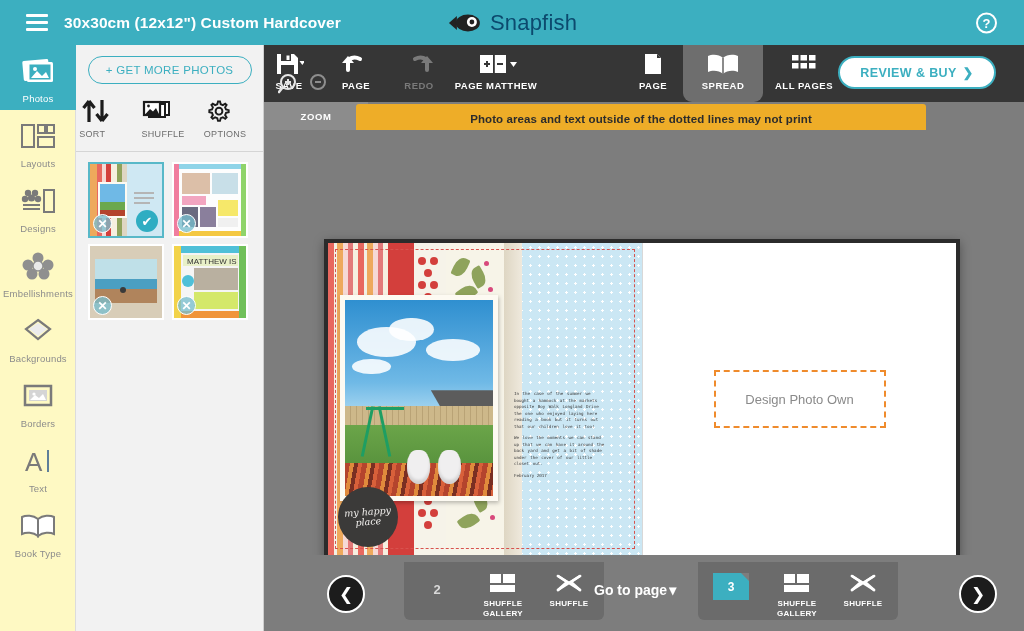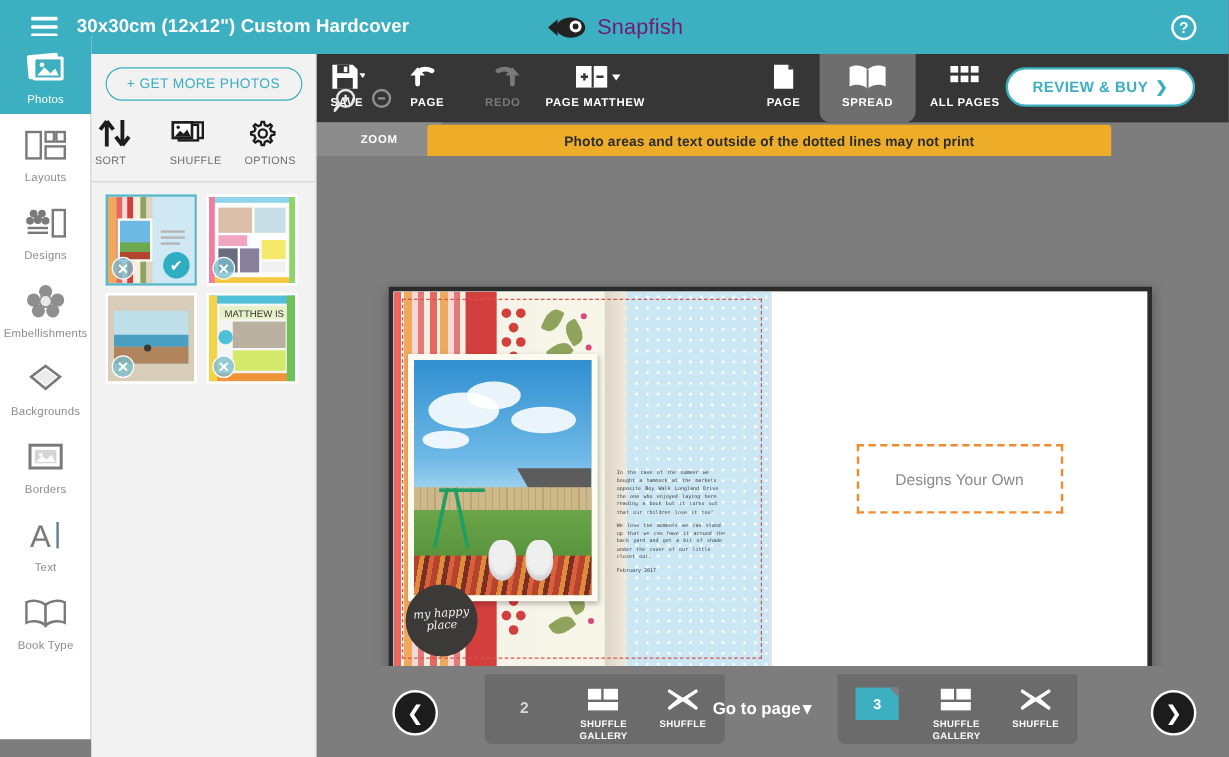--- a/index.html
+++ b/index.html
@@ -27,36 +27,36 @@
   #hamburger span { display: block; height: 3px; background: #fff; border-radius: 1px; }
   #doc-title {
     color: #fff; font-size: 15.5px; font-weight: bold;
     letter-spacing: 0.1px; white-space: nowrap;
   }
   #brand {
     position: absolute; left: 50%; top: 50%;
     transform: translate(-50%, -50%);
     display: flex; align-items: center; gap: 9px;
   }
-  #brand-name { color: #701a75; font-size: 18px; letter-spacing: 0.2px; }
+  #brand-name { color: #0c4a6e; font-size: 22px; letter-spacing: 0.2px; }
   #help-icon {
     position: absolute; right: 27px; top: 50%;
     transform: translateY(-50%);
     width: 21px; height: 21px; border-radius: 50%;
     border: 2px solid #fff; color: #fff;
     font-size: 13px; font-weight: bold;
     display: flex; align-items: center; justify-content: center;
     cursor: pointer;
   }
 
   
   #sidebar {
-    position: absolute; top: 30px; left: 0;
+    position: absolute; top: 45px; left: 0;
     width: 76px; height: 586px;
-    background: #ffffff;
+    background: #fef9c3;
     border-right: 1px solid #dcdcdc;
   }
   .side-item {
     width: 76px; padding: 7px 0 6px 0;
     display: flex; flex-direction: column; align-items: center;
     cursor: pointer;
   }
   .side-item.active { background: #3cafc0; }
   .side-ico { height: 38px; display: flex; align-items: center; justify-content: center; }
   .side-label {
@@ -803,21 +803,21 @@
           <div class="journal-p">In the case of the summer we bought a hammock at the markets opposite Boy Walk Longland Drive the one who enjoyed laying here reading a book but it turns out that our children love it too!</div>
           <div class="journal-p">We love the moments we can stand up that we can have it around the back yard and get a bit of shade under the cover of our little closet out.</div>
           <div id="journal-date">February 2017</div>
         </div>
 
         <div id="dotted-left"></div>
       </div>
 
       <div id="page-right">
         <div id="design-own">
-          <div id="design-own-text">Designs Your Own</div>
+          <div id="design-own-text">Design Photo Own</div>
         </div>
       </div>
 
     </div>
   </div>
 </div>
 
 <div id="bottom">
   <div class="nav-arrow" id="arrow-prev">❮</div>
   <div class="nav-arrow" id="arrow-next">❯</div>

